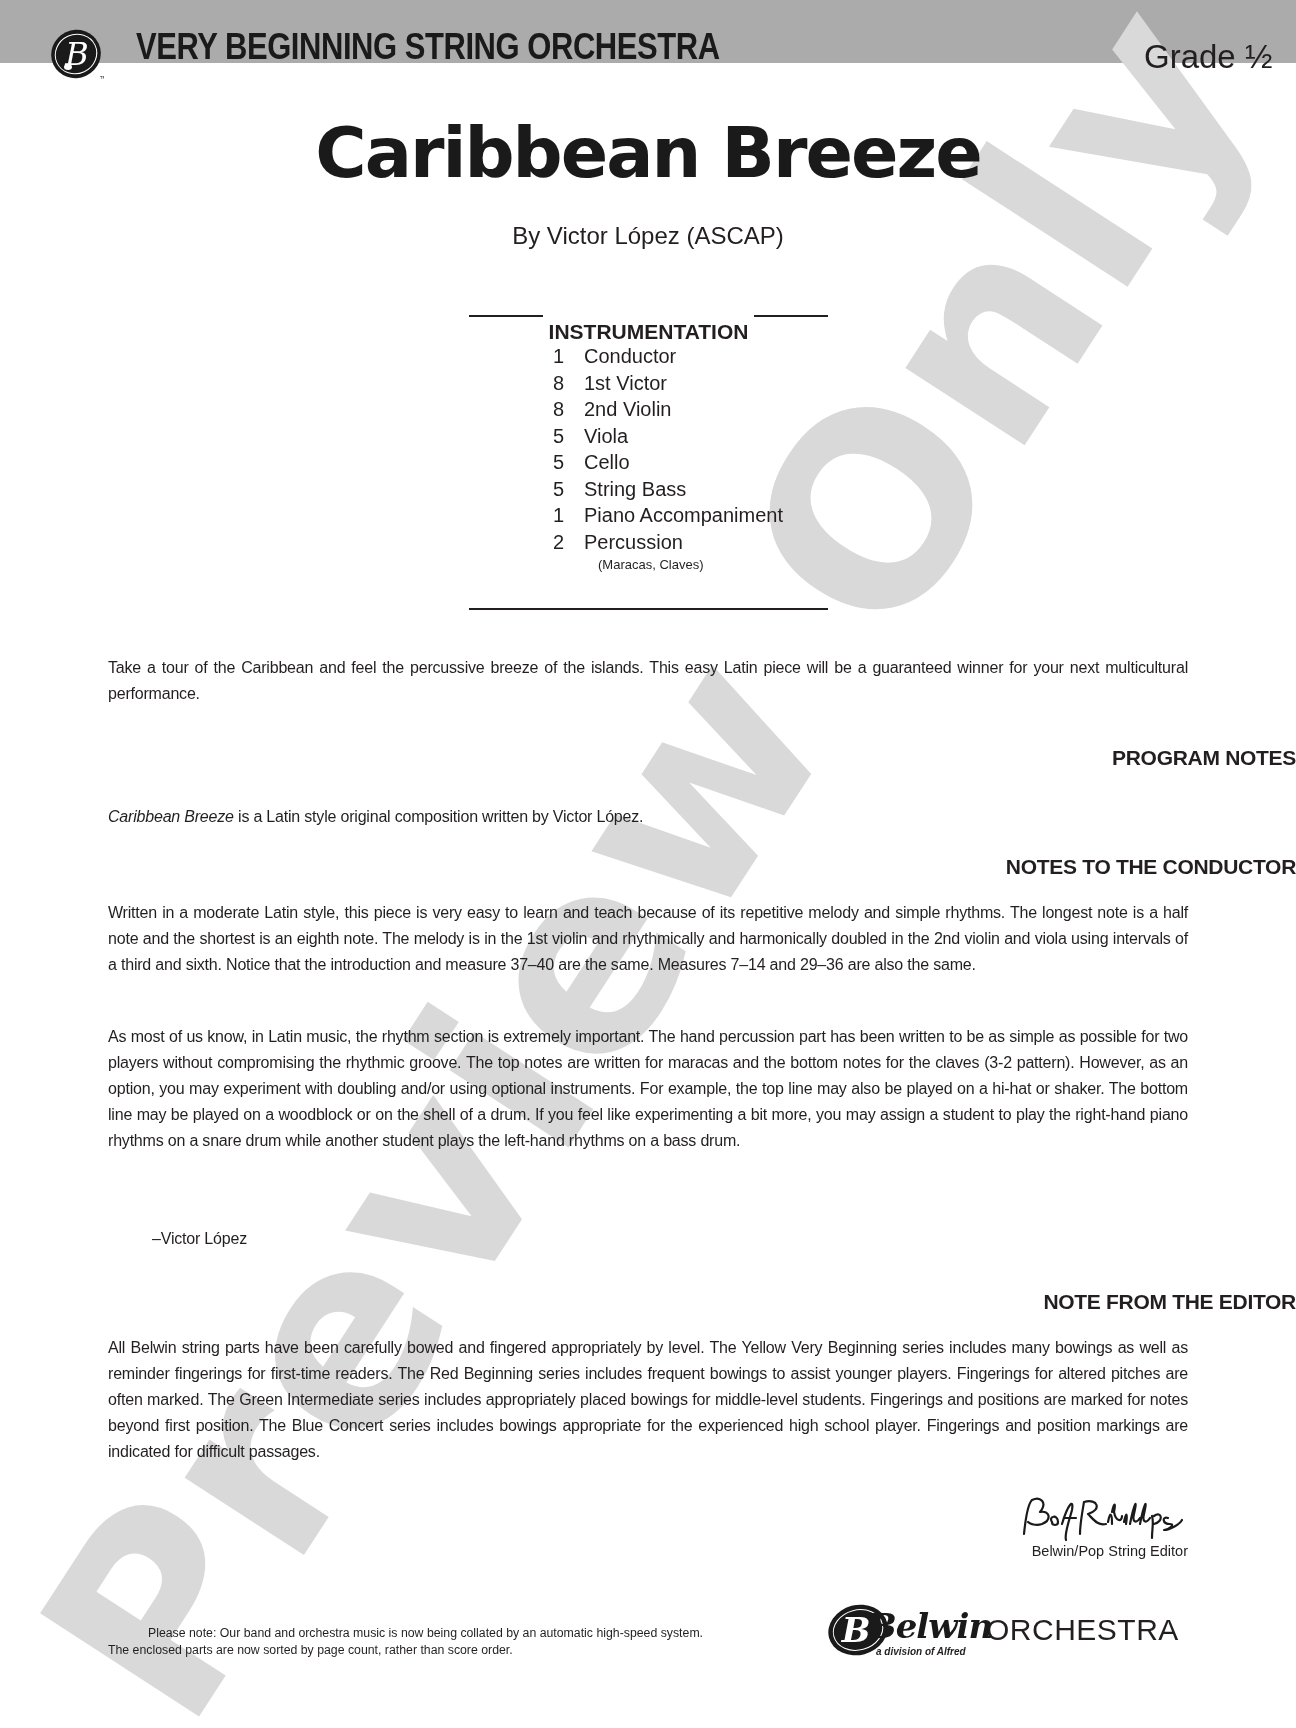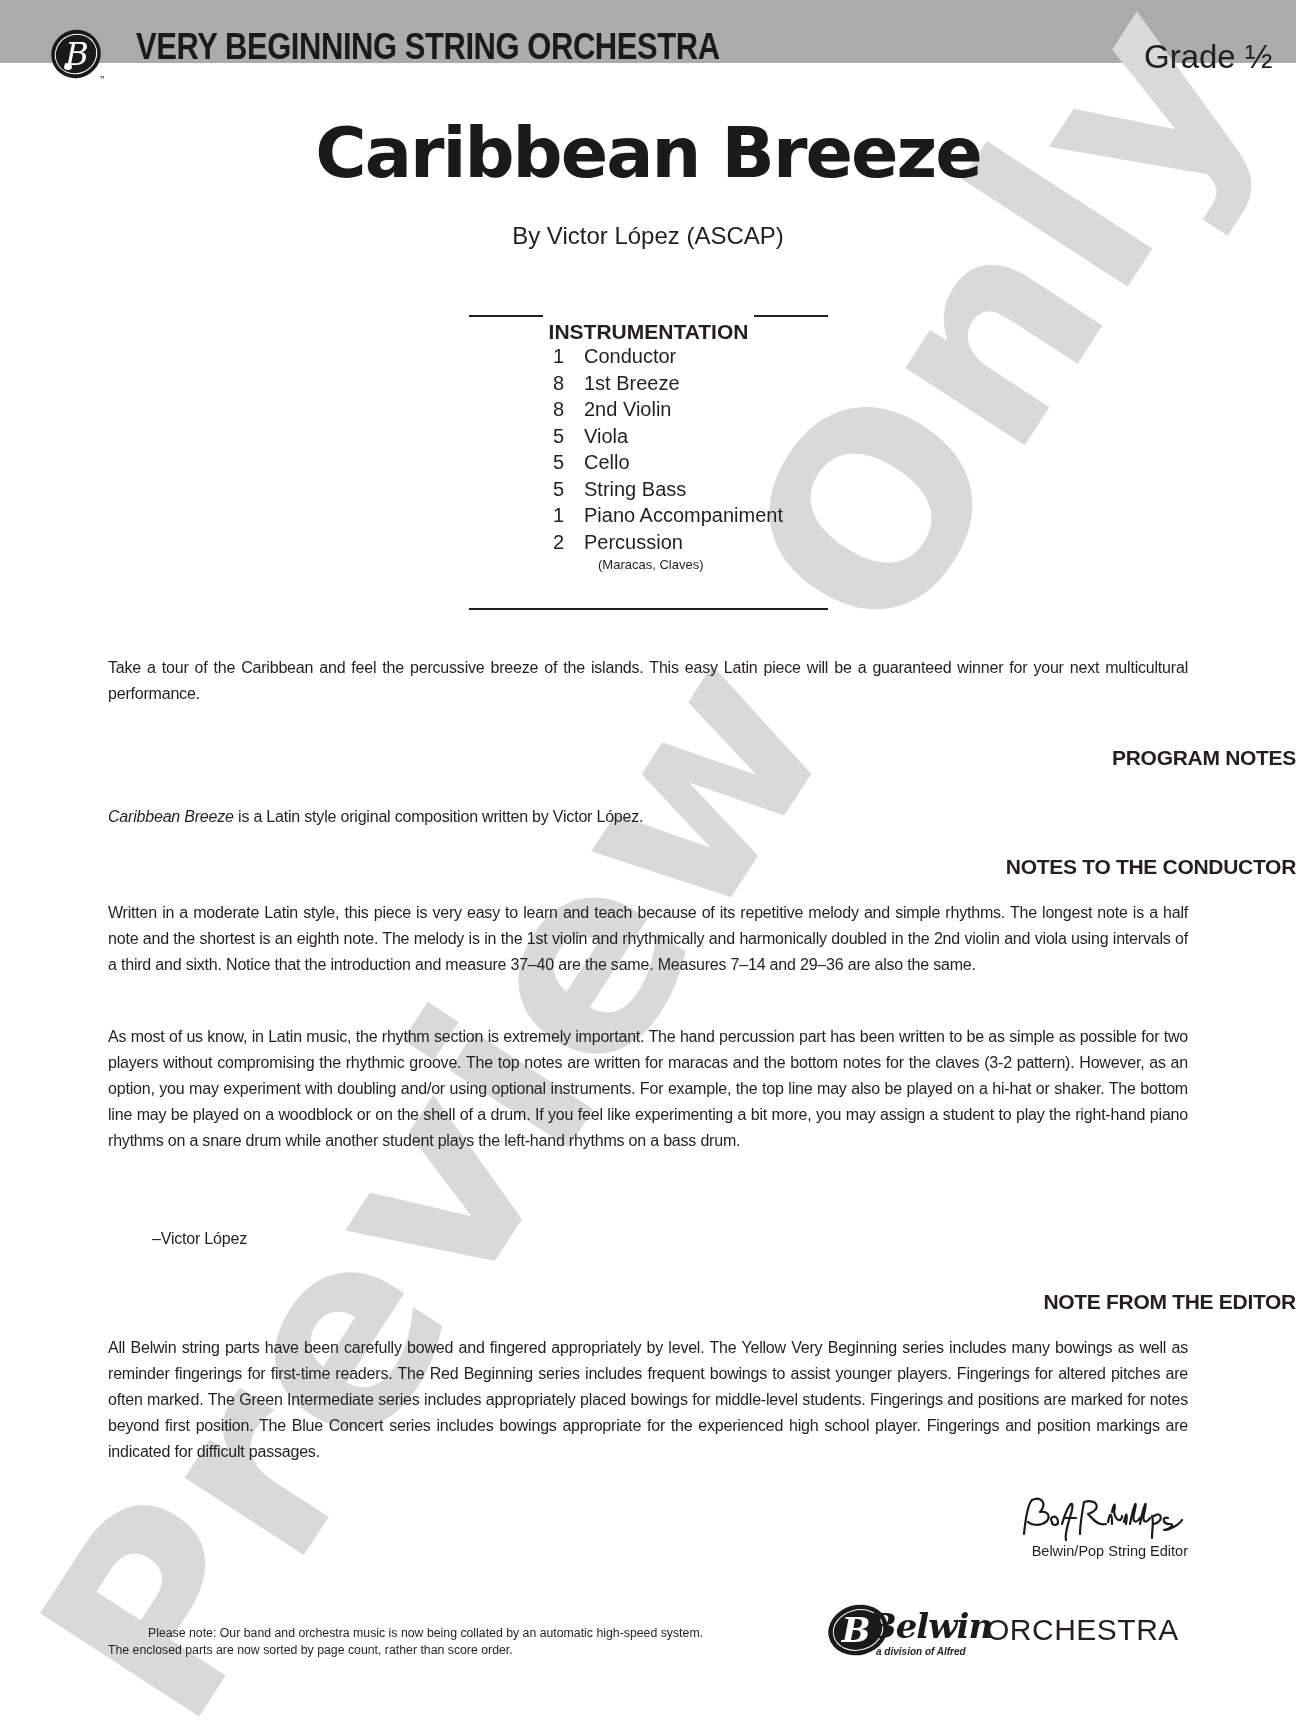--- a/index.html
+++ b/index.html
@@ -97,21 +97,21 @@
     <span class="rule"></span>
   </div>
 
   <div class="instr-list">
     <div class="instr-row">
         <span class="qty">1</span>
         <span>Conductor</span>
       </div>
     <div class="instr-row">
         <span class="qty">8</span>
-        <span>1st Breeze</span>
+        <span>1st Victor</span>
       </div>
     <div class="instr-row">
         <span class="qty">8</span>
         <span>2nd Violin</span>
       </div>
     <div class="instr-row">
         <span class="qty">5</span>
         <span>Viola</span>
       </div>
     <div class="instr-row">

